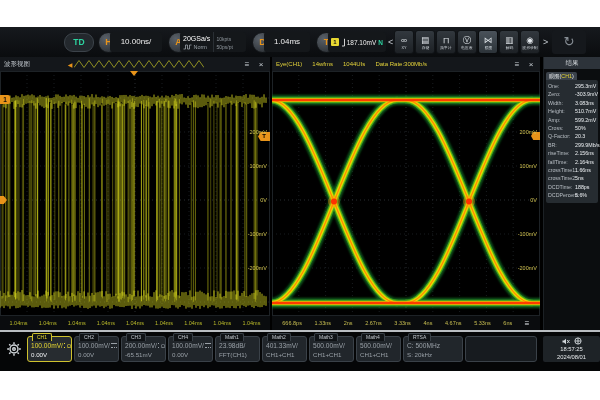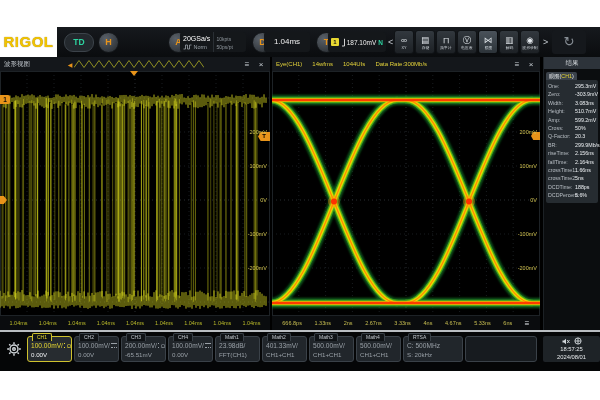--- a/index.html
+++ b/index.html
@@ -99,24 +99,24 @@
         color:#e7eaec;font-size:5.8px;text-align:center;line-height:8px;padding-top:1px;box-sizing:border-box}
   .clkicons{display:flex;justify-content:center;gap:4px;align-items:center;height:8px}
 </style>
 </head>
 <body>
 
 <div class="page">
   <div class="ui">
 
     <header class="hdr">
-      <div class="logo">RIGOL</div>
       <div class="td-badge">TD</div>
 
       <div class="knob" style="left:98px"><span>H</span></div>
+      <div class="hbox hscale"><span>10.00ns/</span></div>
 
       <div class="knob" style="left:168px"><span>A</span></div>
       <div class="hbox abox">
         <div class="acol">
           <div class="srate">20GSa/s</div>
           <div class="amode">
             <svg width="9" height="6">
                 <path d="M0.5 5 H2.5 V1 H4.5 V5 H6.5 V1 H8.5" stroke="#9aa2a9" fill="none" stroke-width="0.8"></path>
               </svg>
             <span>Norm</span>

